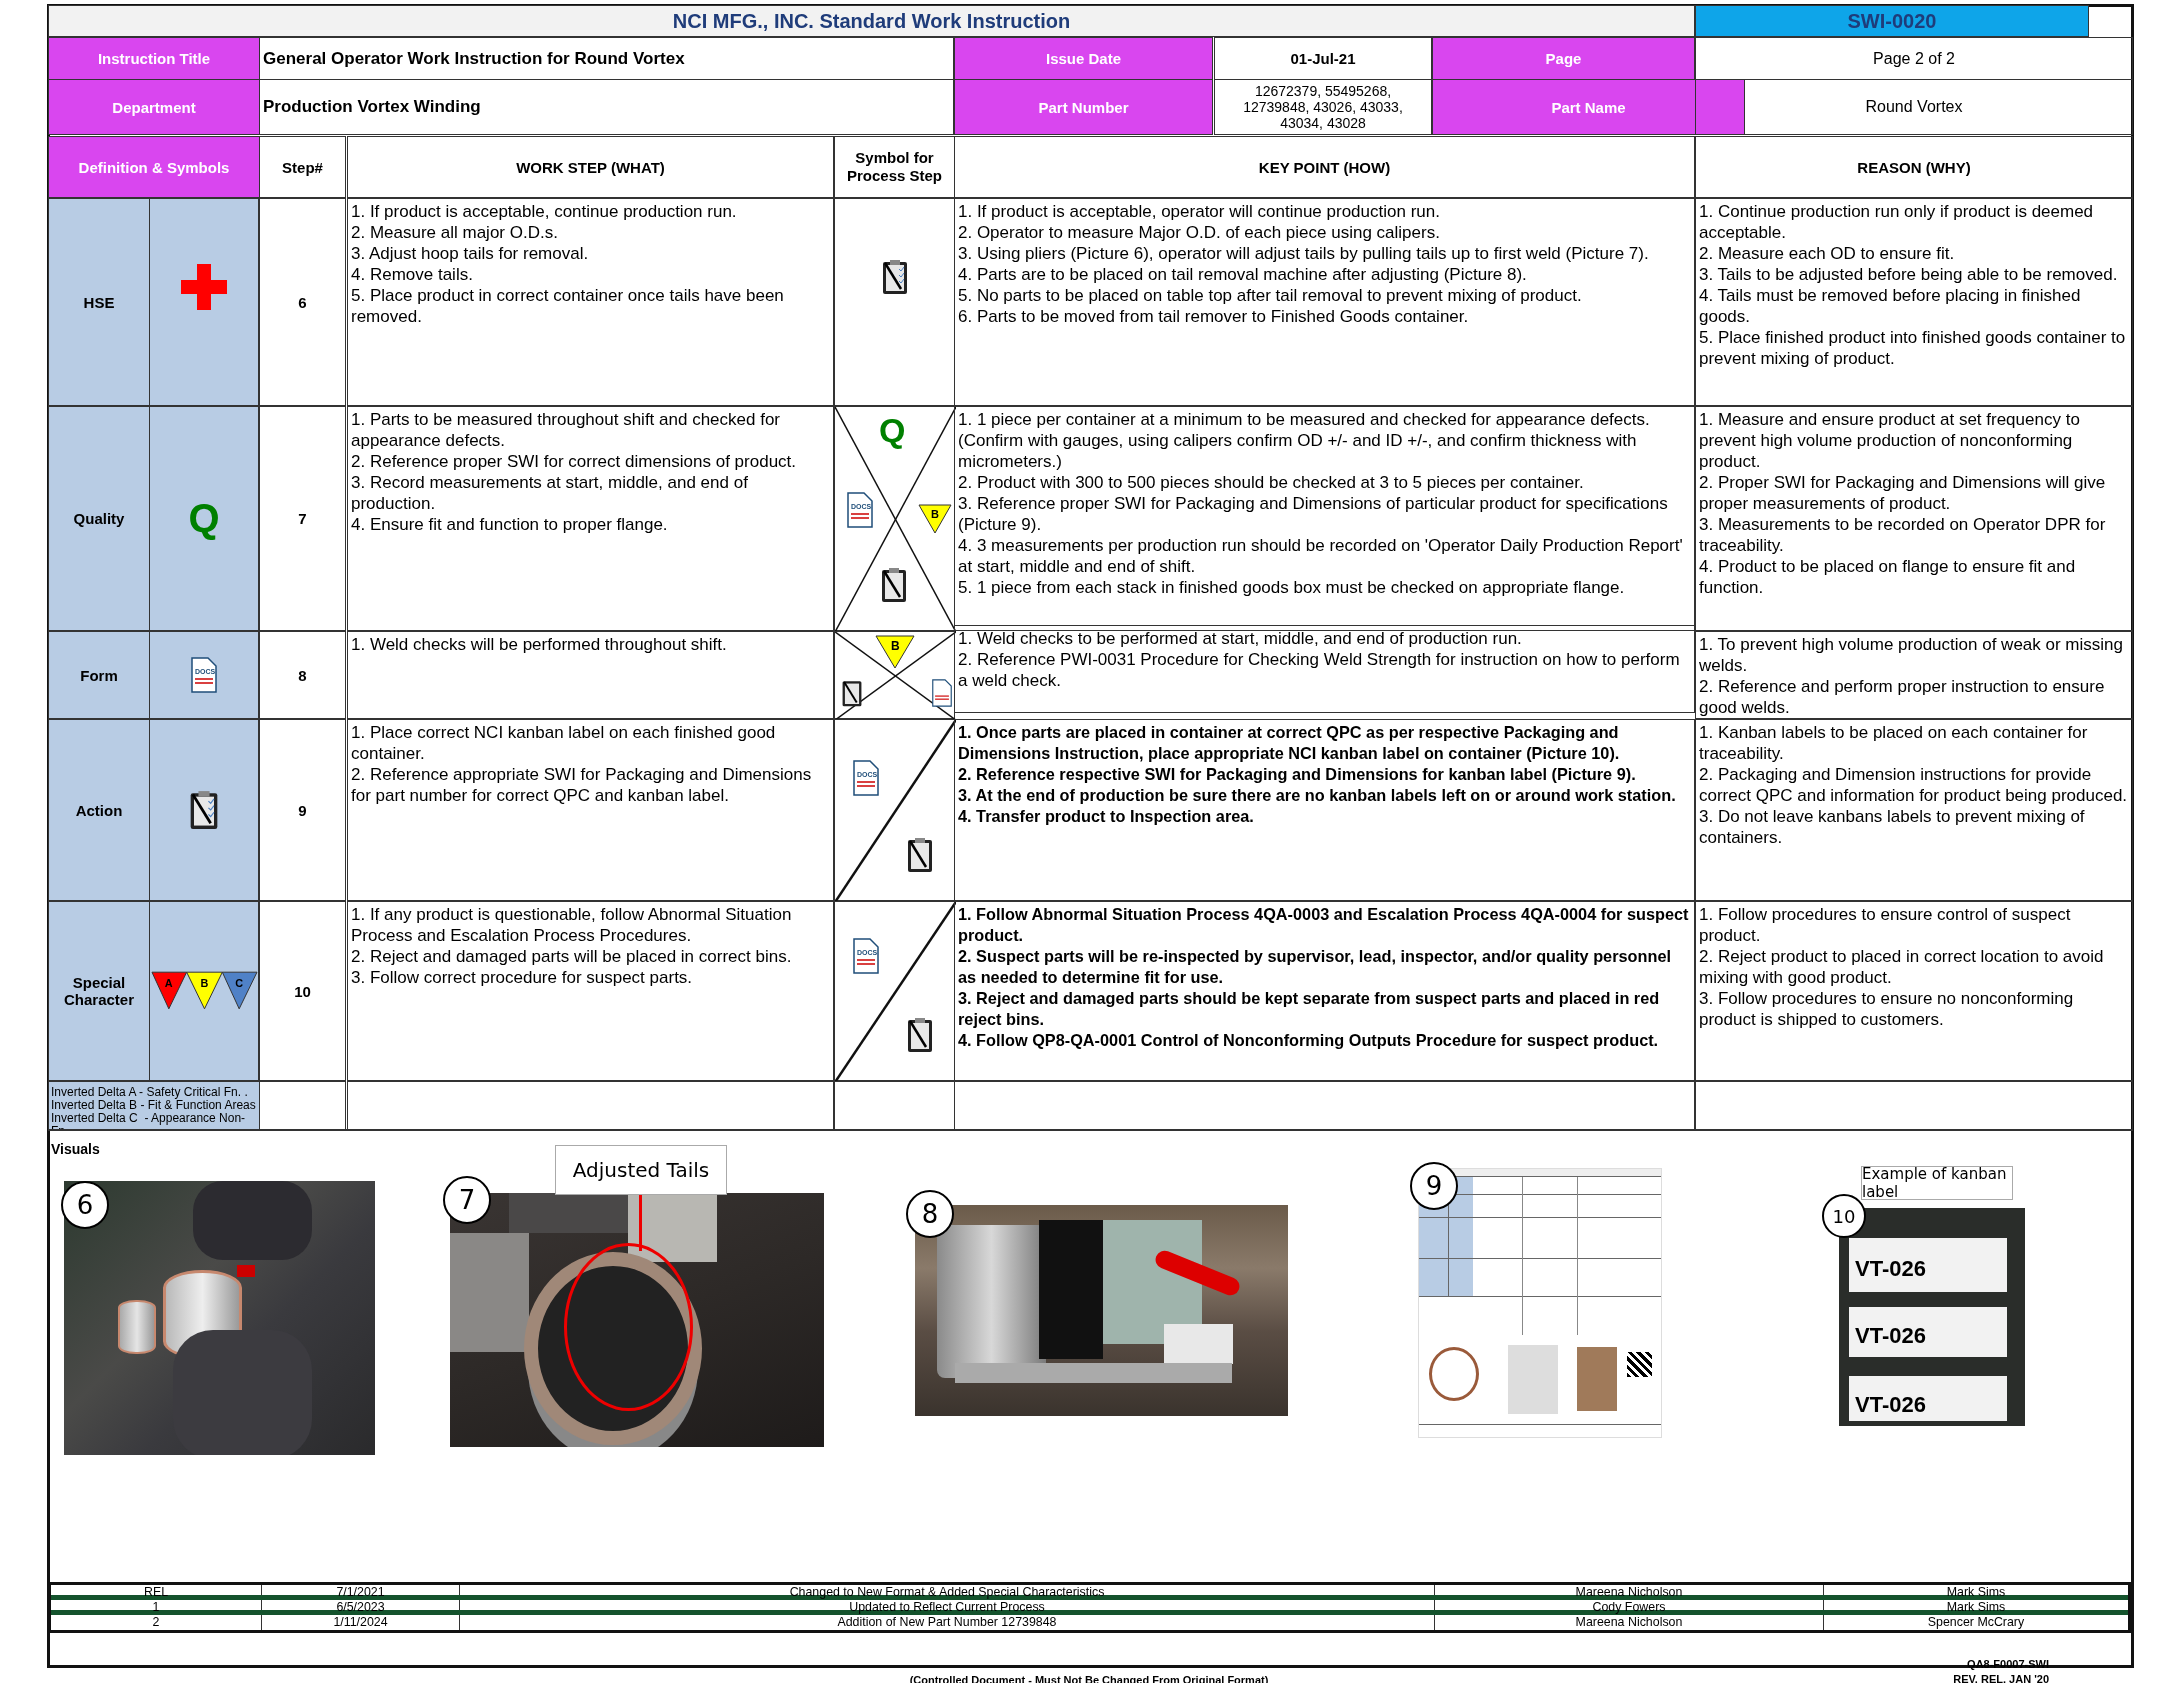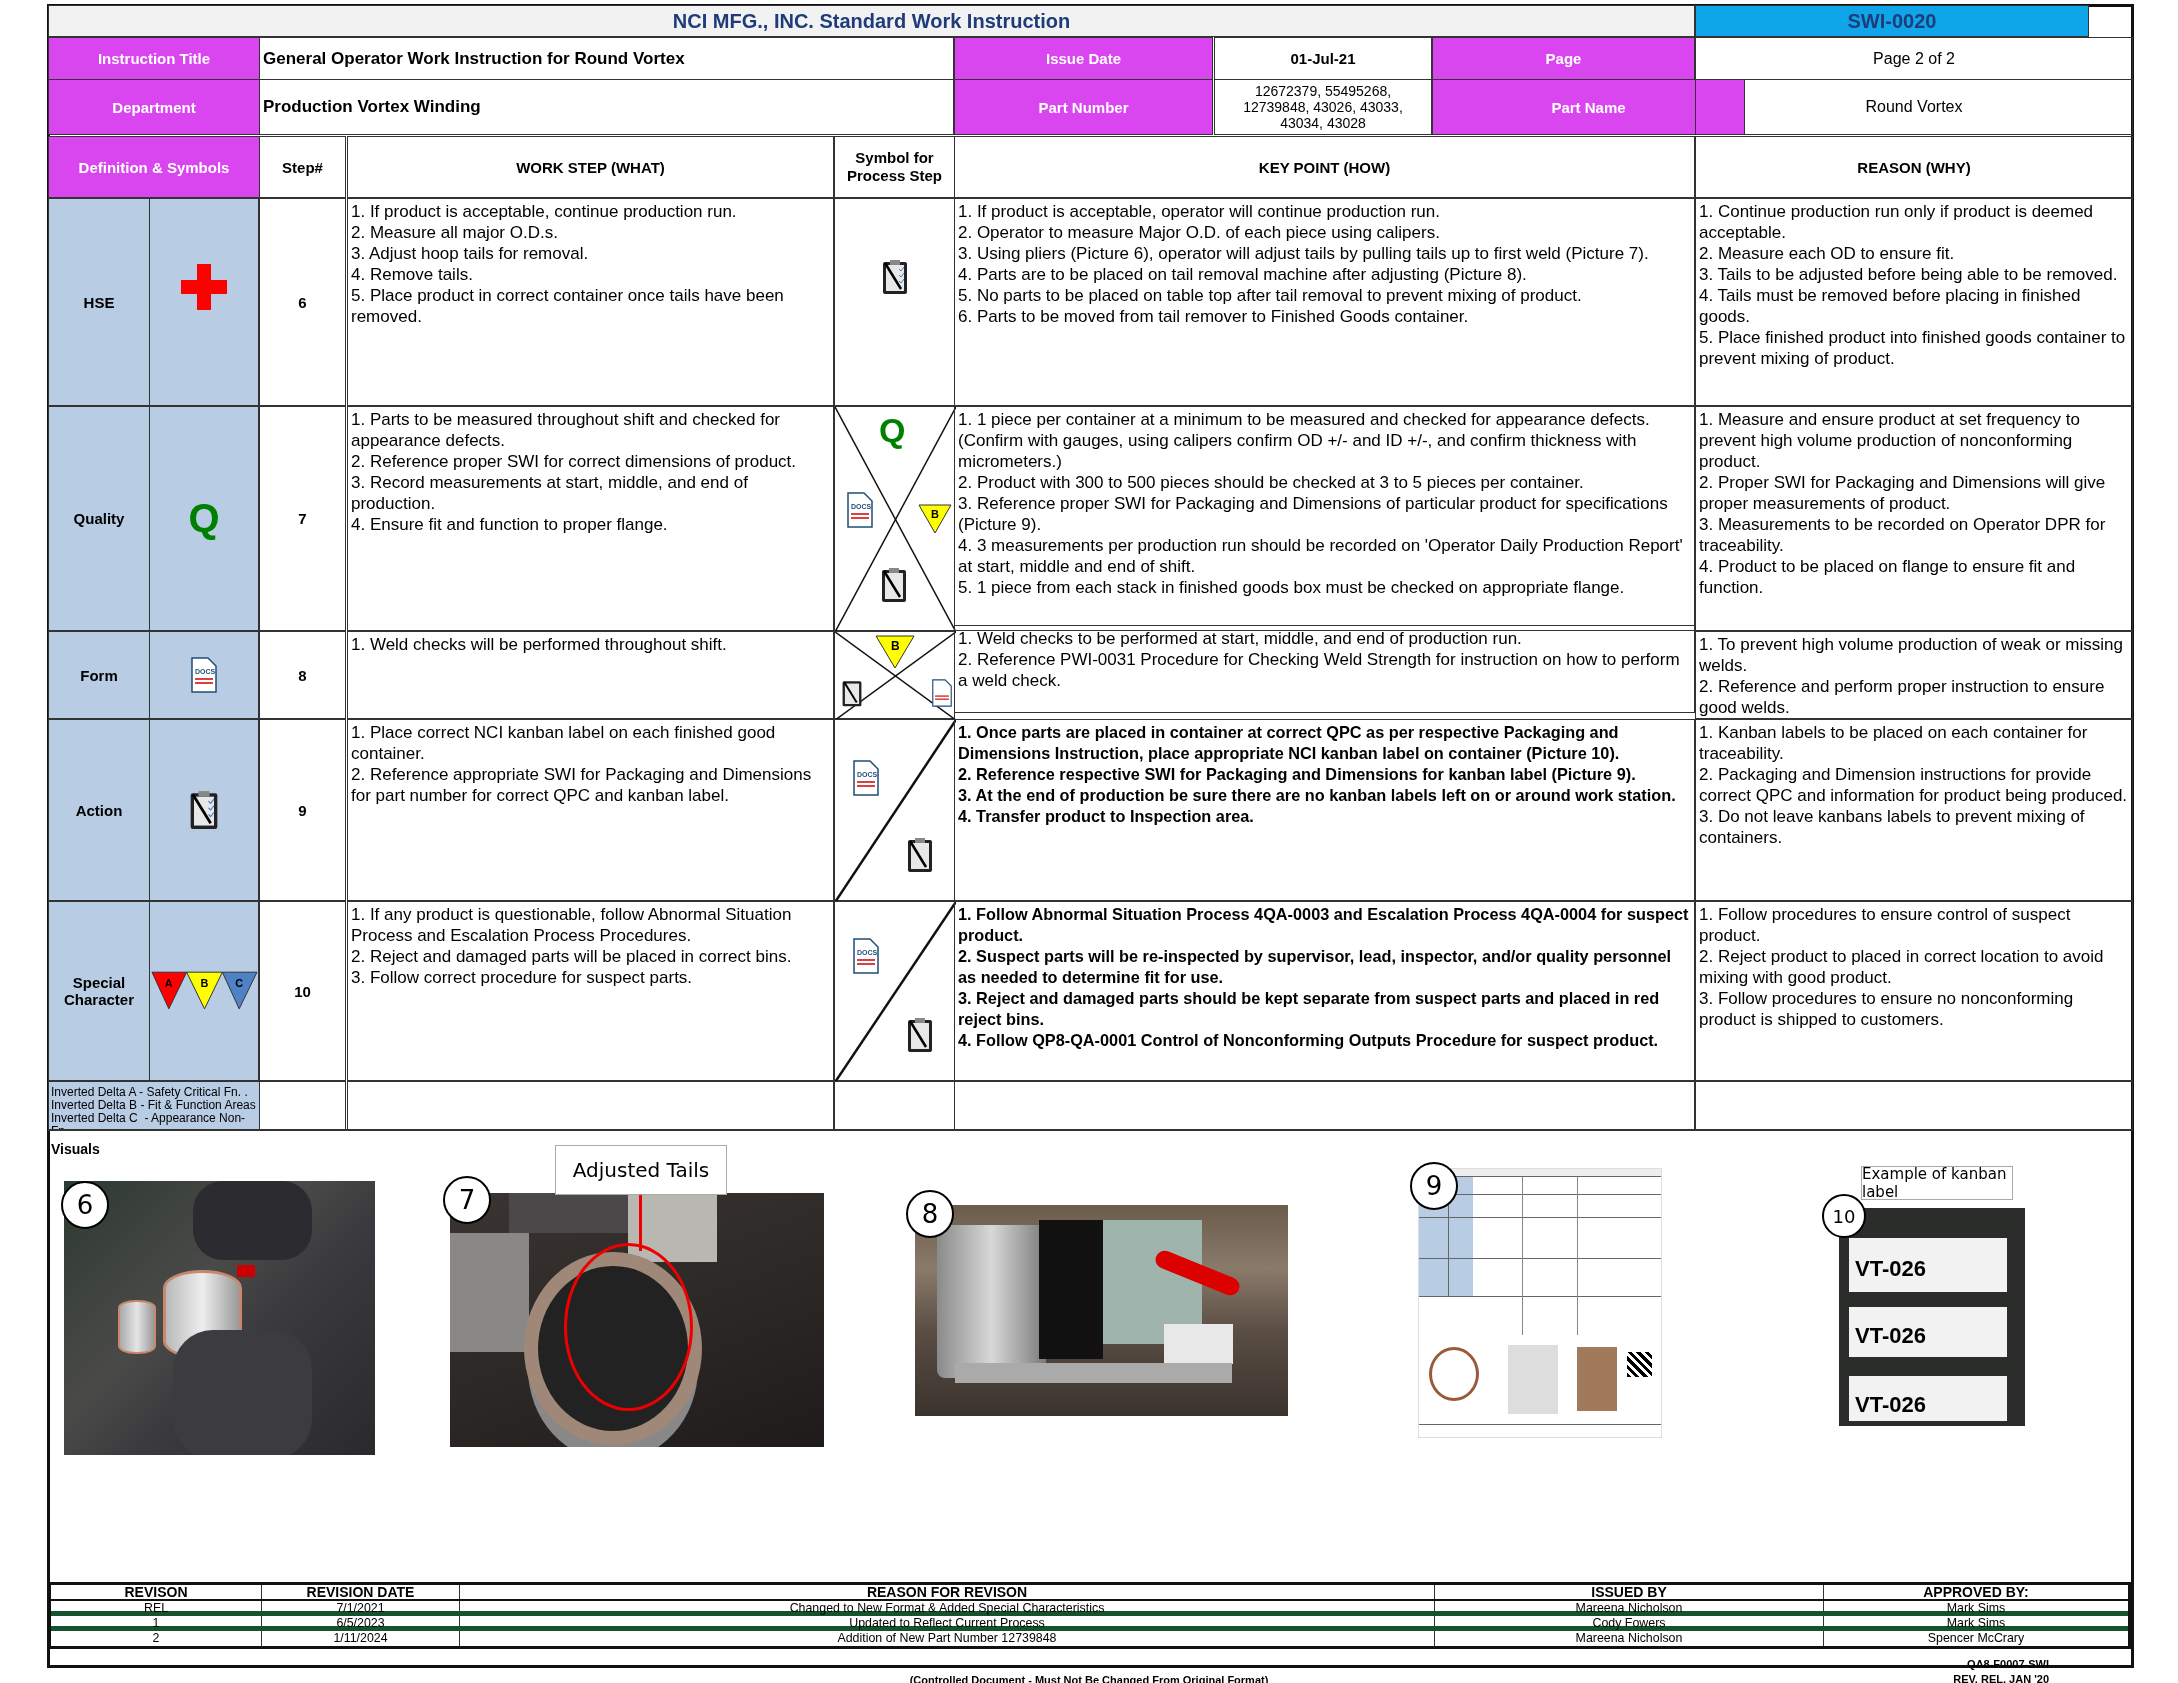--- a/index.html
+++ b/index.html
@@ -306,27 +306,20 @@
 
 <div class="photo" style="left:1839px;top:1208px;width:186px;height:218px;background:#2a2d2a;">
   <div style="position:absolute;left:10px;top:30px;width:158px;height:54px;background:#f2f2f2;font-weight:bold;font-size:22px;padding-top:18px;padding-left:6px;">VT-026</div>
   <div style="position:absolute;left:10px;top:99px;width:158px;height:50px;background:#f2f2f2;font-weight:bold;font-size:22px;padding-top:16px;padding-left:6px;">VT-026</div>
   <div style="position:absolute;left:10px;top:168px;width:158px;height:45px;background:#f2f2f2;font-weight:bold;font-size:22px;padding-top:16px;padding-left:6px;">VT-026</div>
 </div>
 <div class="callout" style="left:1861px;top:1166px;width:152px;height:34px;font-size:15px;">Example of kanban label</div>
 <div class="circle-num" style="left:1822px;top:1194px;width:44px;height:44px;font-size:18px;">10</div>
 
 <div class="rev-table">
-  <div class="rev-row h">
-    <div style="width:211px;">REVISON</div>
-    <div style="width:198px;">REVISION DATE</div>
-    <div style="width:975px;">REASON FOR REVISON</div>
-    <div style="width:389px;">ISSUED BY</div>
-    <div style="flex:1;">APPROVED BY:</div>
-  </div>
   <div class="rev-row d">
     <div style="width:211px;">REL</div>
     <div style="width:198px;">7/1/2021</div>
     <div style="width:975px;">Changed to New Format &amp; Added Special Characteristics</div>
     <div style="width:389px;">Mareena Nicholson</div>
     <div style="flex:1;">Mark Sims</div>
   </div>
   <div class="rev-row d">
     <div style="width:211px;">1</div>
     <div style="width:198px;">6/5/2023</div>

